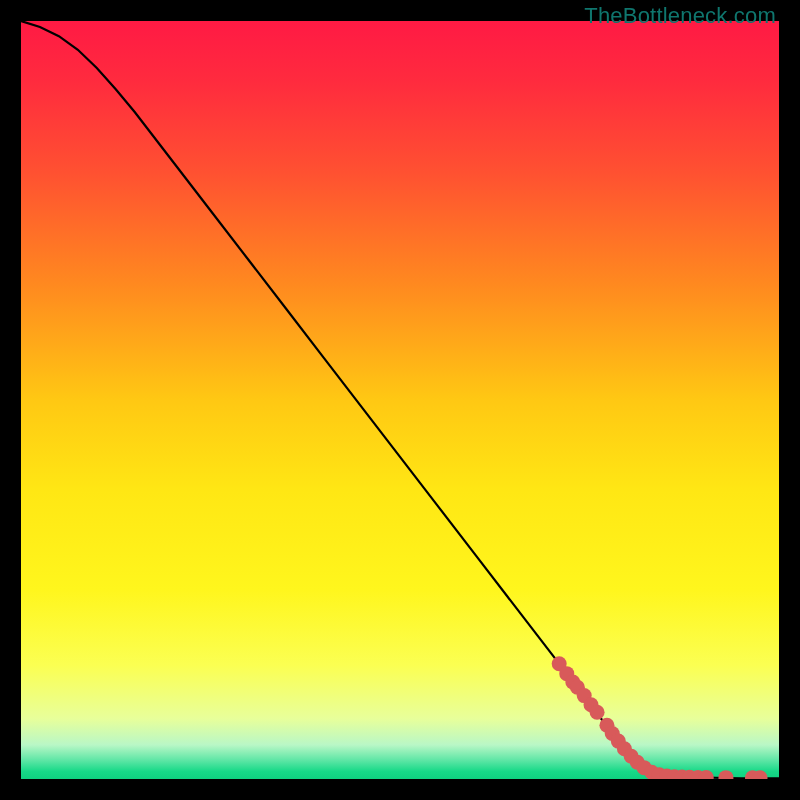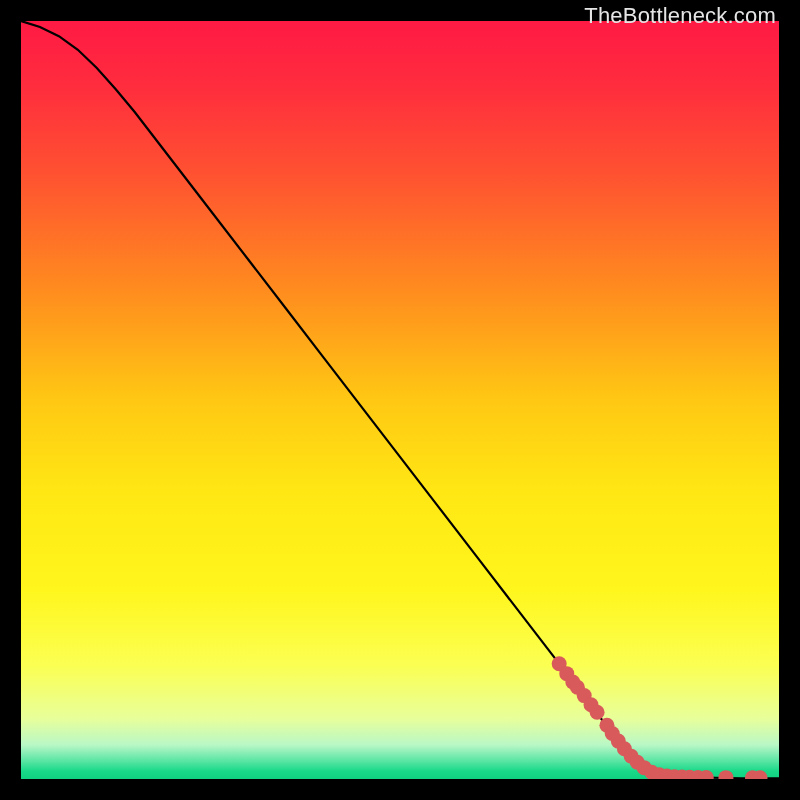--- a/index.html
+++ b/index.html
@@ -16,21 +16,21 @@
     left: 21px;
     top: 21px;
     width: 758px;
     height: 758px;
     box-sizing: border-box;
   }
   .watermark {
     position: absolute;
     top: 3px;
     right: 24px;
-    color: #e5e5e5;
+    color: #0f766e;
     font-size: 22px;
     font-weight: 500;
     letter-spacing: 0.2px;
     user-select: none;
   }
   svg {
     display: block;
   }
 </style>
 </head>

